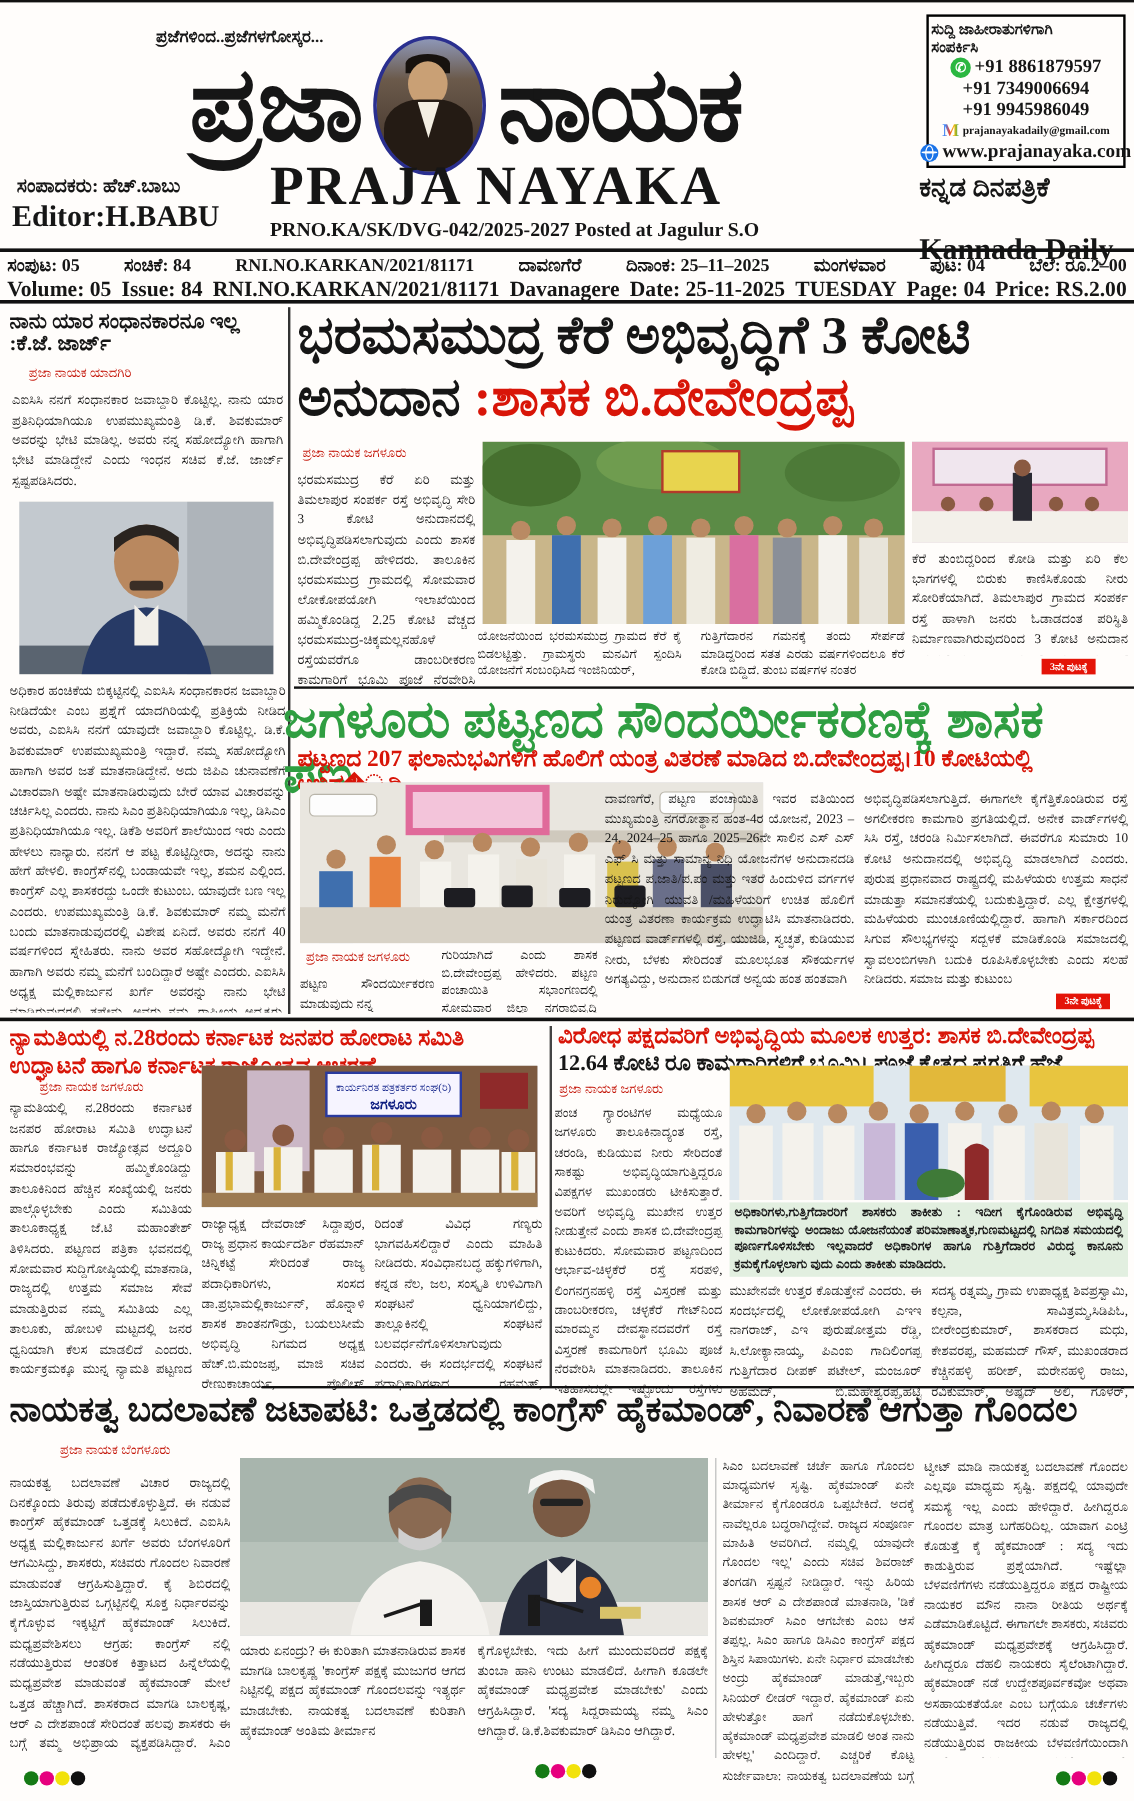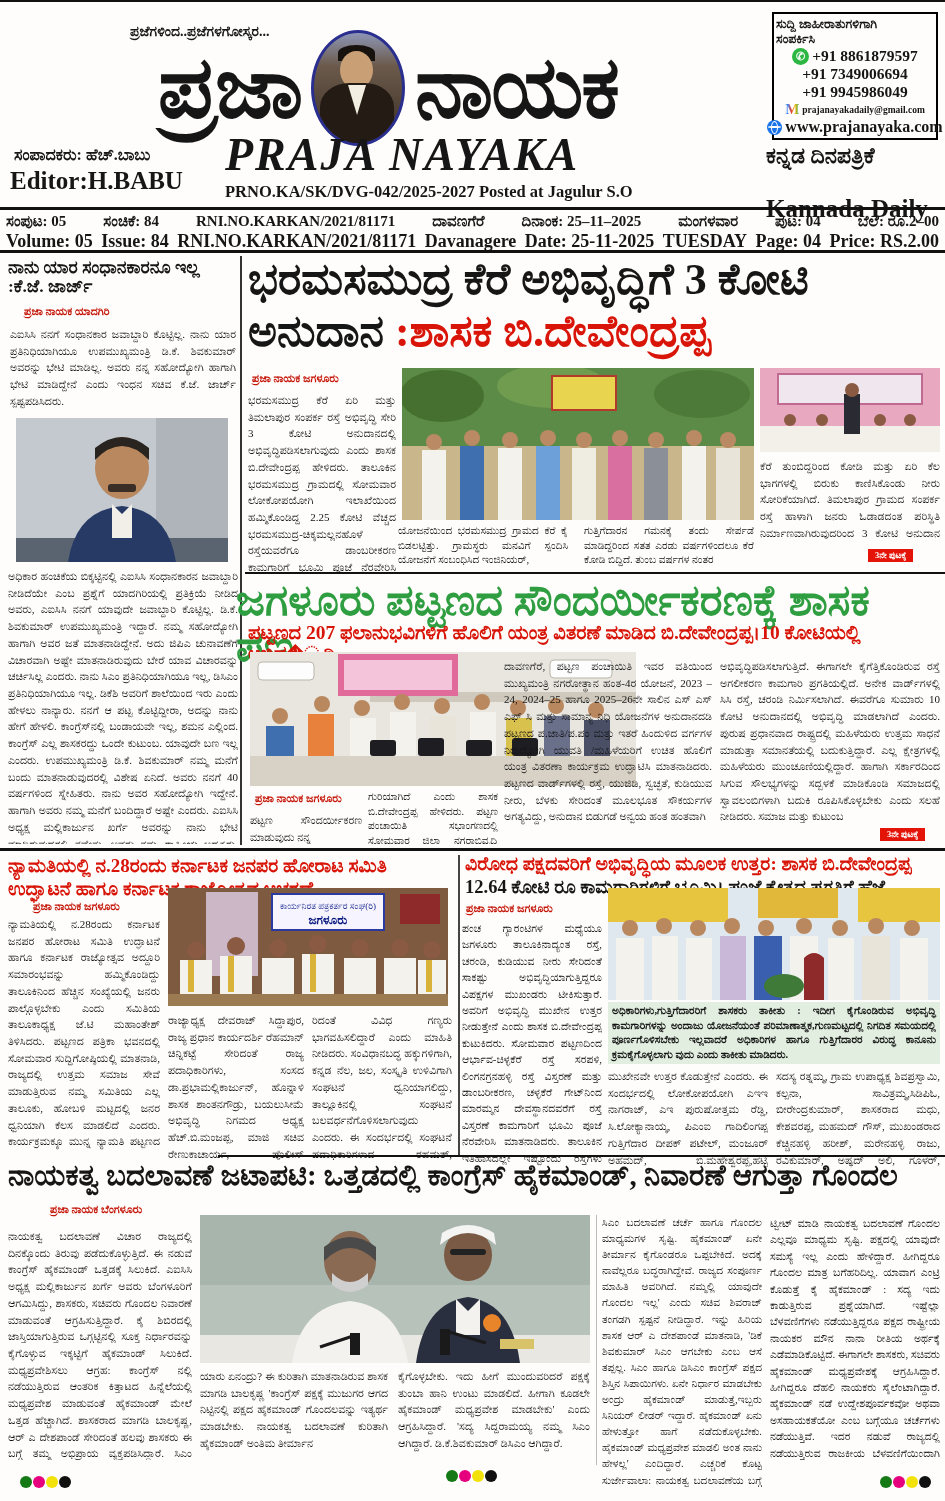--- a/index.html
+++ b/index.html
@@ -1,21 +1,21 @@
 <!DOCTYPE html>
 <html><head>
 <meta charset="utf-8">
 <style>
   html,body{margin:0;padding:0;background:#888;}
   .page{position:relative;width:945px;height:1501px;background:#fffdfb;
         font-family:"Liberation Serif","DejaVu Serif",serif;color:#161616;overflow:hidden;margin:0 auto;}
   .abs{position:absolute;}
   .rule{background:#111;}
   .body-txt{font-size:11px;line-height:1.52;text-align:justify;overflow:hidden;word-break:break-word;}
-  .byline{font-size:11px;font-weight:bold;color:#c41508;}
+  .byline{font-size:11px;font-weight:normal;color:#c41508;}
   .cap{font-size:10.5px;line-height:1.4;text-align:justify;overflow:hidden;}
   .tag{background:#e41408;color:#fff;font-size:8.5px;font-weight:bold;padding:2px 7px;line-height:1.1;}
   .hl{font-weight:bold;line-height:1.08;}
   .center{text-align:left;}
   .red{color:#d81508;}
   .green{color:#2f9e41;}
   .photo{overflow:hidden;background:#ddd;}
   .photo svg{display:block;width:100%;height:100%;}
   .dots{display:flex;gap:1px;align-items:center;}
   .dots i{width:12px;height:12px;border-radius:50%;display:block;}
@@ -50,21 +50,21 @@
     <span class="masthead-kn">ಪ್ರಜಾ</span>
     <span class="oval">
       <span class="hair"></span>
         <span class="face"></span>
         <span class="coat"></span>
         <span class="shirt"></span>
     </span>
     <span class="masthead-kn">ನಾಯಕ</span>
   </div>
 
-  <div class="abs center" style="left:225px;top:132px;width:525px;font-size:46px;font-weight:bold;letter-spacing:2px;line-height:1;font-style:italic;">PRAJA NAYAKA</div>
+  <div class="abs center" style="left:225px;top:132px;width:525px;font-size:46px;font-weight:bold;letter-spacing:2px;line-height:1;">PRAJA NAYAKA</div>
   <div class="abs center" style="left:225px;top:182px;width:525px;font-size:16.5px;font-weight:bold;">PRNO.KA/SK/DVG-042/2025-2027 Posted at Jagulur S.O</div>
 
   <div class="abs" style="left:14px;top:146px;font-size:16px;font-weight:bold;">ಸಂಪಾದಕರು: ಹೆಚ್.ಬಾಬು</div>
   <div class="abs" style="left:10px;top:167px;font-size:25px;font-weight:bold;">Editor:H.BABU</div>
 
   <div class="abs" style="left:772px;top:12px;width:166px;height:128px;border:2px solid #000;box-sizing:border-box;padding:3px 2px;">
     <div class="center" style="font-size:12.5px;font-weight:bold;">ಸುದ್ದಿ ಜಾಹೀರಾತುಗಳಿಗಾಗಿ</div>
     <div class="center" style="font-size:12.5px;font-weight:bold;">ಸಂಪರ್ಕಿಸಿ</div>
     <div class="contact-line" style="font-size:15.5px;">
       <span class="wicon">✆</span>

